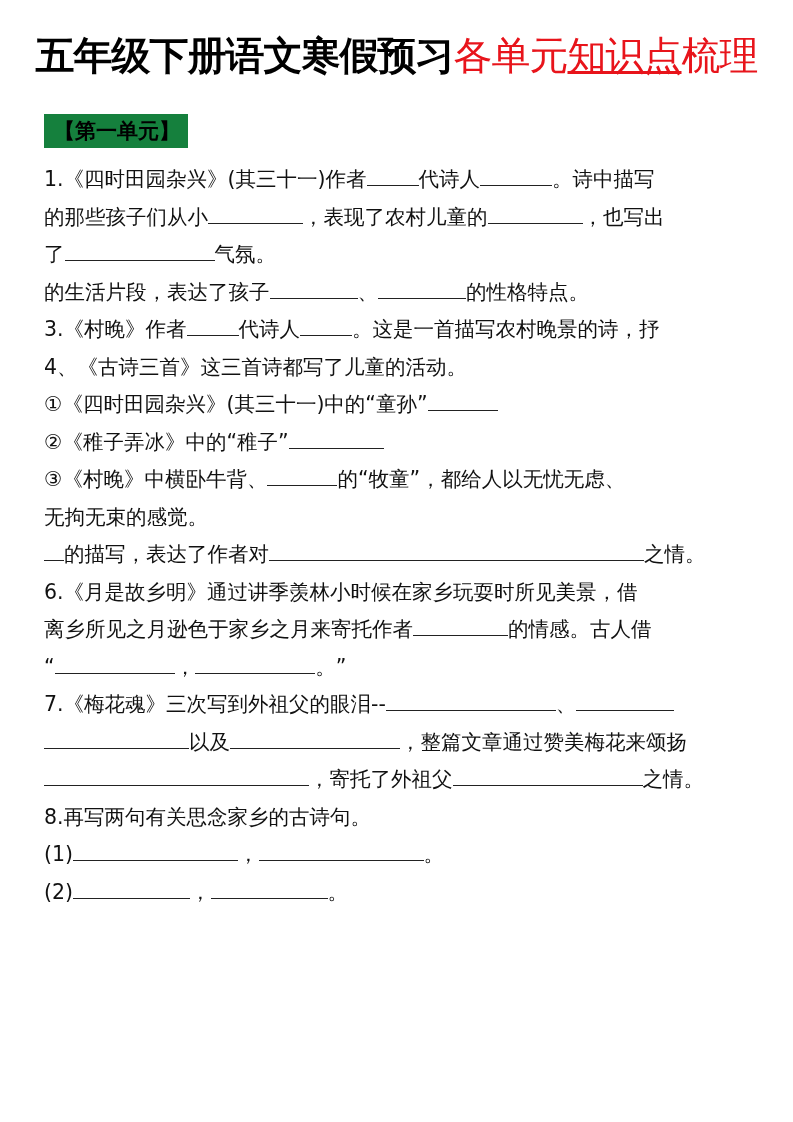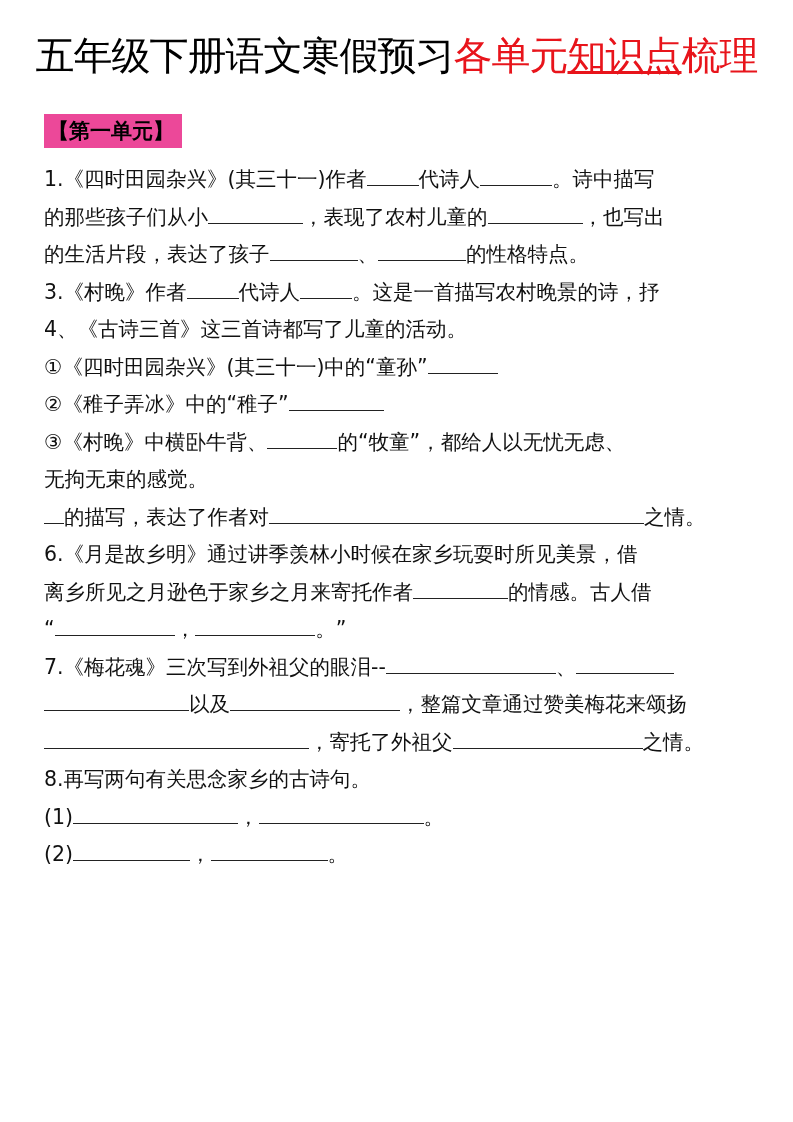--- a/index.html
+++ b/index.html
@@ -1,40 +1,41 @@
 <!DOCTYPE html>
 <html><head>
 <meta charset="utf-8">
 <style>
   html, body { margin: 0; padding: 0; background: #ffffff; }
   body { width: 793px; height: 1122px; position: relative; overflow: hidden;
          font-family: "DejaVu Sans", "Liberation Sans", sans-serif; color: #111; }
   .title { position: absolute; top: 30px; left: 0; width: 793px; text-align: center;
            font-size: 39px; font-weight: bold; letter-spacing: -1px; line-height: 52px; white-space: nowrap; }
-  .title .black { color: #000; font-weight: 400; }
+  .title .black { color: #000; font-weight: 700; }
   .title .red-bold { color: #e8141b; font-weight: 400; }
   .title .red-thin { color: #e8141b; font-weight: normal; text-decoration: underline; }
-  .unit-tag { position: absolute; top: 114px; left: 44px; background: #ec4899;
-              padding: 2px 8px 2px 4px; font-size: 21px; font-weight: bold; color: #000; line-height: 30px; }
+  .unit-tag { position: absolute; top: 114px; left: 44px; background: #15803d;
+              padding: 2px 8px 2px 10px; font-size: 21px; font-weight: bold; color: #000; line-height: 30px; }
   .content { position: absolute; top: 153px; left: 44px; width: 710px; font-size: 20.5px; line-height: 37.5px; margin-top: 8px; }
   .line { white-space: nowrap; height: 37.5px; }
   .blank { display: inline-block; border-bottom: 1.5px solid #222; height: 22px; vertical-align: baseline; }
 </style>
 </head>
 <body>
 
 <div class="title">
   <span class="black">五年级下册语文寒假预习</span><span class="red-bold">各单元</span><span class="red-thin">知识点</span><span class="red-bold">梳理</span>
 </div>
 
 <div class="unit-tag">【第一单元】</div>
 
 <div class="content" id="content">
     <div class="line"><span>1.《四时田园杂兴》(其三十一)作者</span><span class="blank" style="width: 52px;"></span><span>代诗人</span><span class="blank" style="width: 72px;"></span><span>。诗中描写</span></div>
     <div class="line"><span>的那些孩子们从小</span><span class="blank" style="width: 95px;"></span><span>，表现了农村儿童的</span><span class="blank" style="width: 95px;"></span><span>，也写出</span></div>
+    <div class="line"><span>了</span><span class="blank" style="width: 150px;"></span><span>气氛。</span></div>
     <div class="line"><span>的生活片段，表达了孩子</span><span class="blank" style="width: 88px;"></span><span>、</span><span class="blank" style="width: 88px;"></span><span>的性格特点。</span></div>
     <div class="line"><span>3.《村晚》作者</span><span class="blank" style="width: 52px;"></span><span>代诗人</span><span class="blank" style="width: 52px;"></span><span>。这是一首描写农村晚景的诗，抒</span></div>
     <div class="line"><span>4、《古诗三首》这三首诗都写了儿童的活动。</span></div>
     <div class="line"><span>①《四时田园杂兴》(其三十一)中的“童孙”</span><span class="blank" style="width: 70px;"></span></div>
     <div class="line"><span>②《稚子弄冰》中的“稚子”</span><span class="blank" style="width: 95px;"></span></div>
     <div class="line"><span>③《村晚》中横卧牛背、</span><span class="blank" style="width: 70px;"></span><span>的“牧童”，都给人以无忧无虑、</span></div>
     <div class="line"><span>无拘无束的感觉。</span></div>
     <div class="line"><span class="blank" style="width: 20px;"></span><span>的描写，表达了作者对</span><span class="blank" style="width: 375px;"></span><span>之情。</span></div>
     <div class="line"><span>6.《月是故乡明》通过讲季羡林小时候在家乡玩耍时所见美景，借</span></div>
     <div class="line"><span>离乡所见之月逊色于家乡之月来寄托作者</span><span class="blank" style="width: 95px;"></span><span>的情感。古人借</span></div>

